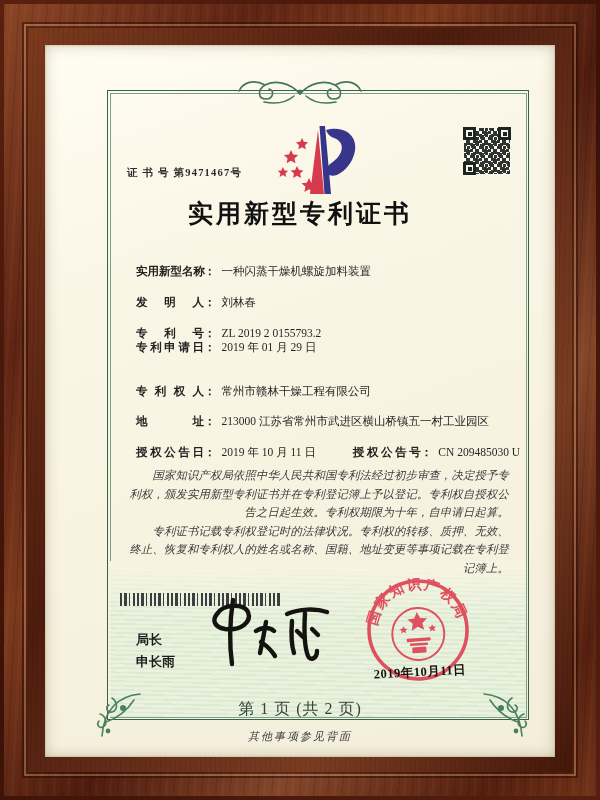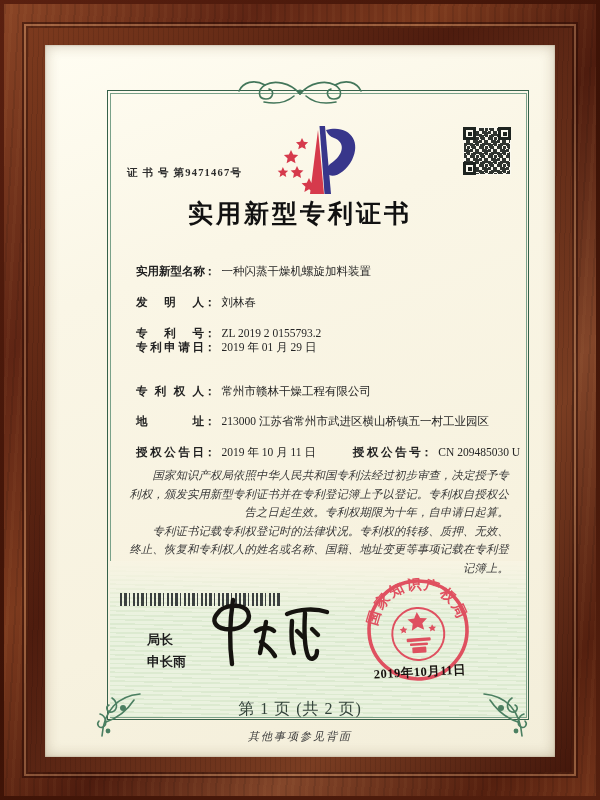--- a/index.html
+++ b/index.html
@@ -162,21 +162,21 @@
       </div>
     </div>
 
     <div class="body-text" style="left:82px;top:421px;">
       <p>国家知识产权局依照中华人民共和国专利法经过初步审查，决定授予专利权，颁发实用新型专利证书并在专利登记簿上予以登记。专利权自授权公告之日起生效。专利权期限为十年，自申请日起算。</p>
       <p>专利证书记载专利权登记时的法律状况。专利权的转移、质押、无效、终止、恢复和专利权人的姓名或名称、国籍、地址变更等事项记载在专利登记簿上。</p>
     </div>
 
     <div class="barcode" style="left:75px;top:548px;"></div>
 
-    <div class="sig-block" style="left:91px;top:584px;margin-left:11px;">
+    <div class="sig-block" style="left:91px;top:584px;">
       <div>局长</div>
       <div>申长雨</div>
     </div>
 
     <svg class="signature" style="left:158px;top:545px;" width="140" height="88" viewBox="0 0 140 88">
       <g stroke="#15130f" stroke-width="4.4" fill="none" stroke-linecap="round" stroke-linejoin="round">
         <path d="M30,10 C27,30 26,52 29,74"></path>
         <path d="M14,24 C20,14 40,13 45,22 C49,32 38,41 22,39 C11,37 9,30 14,24"></path>
         <path d="M63,32 C61,44 59,54 57,63"></path>
         <path d="M53,41 C59,37 67,37 71,41"></path>

